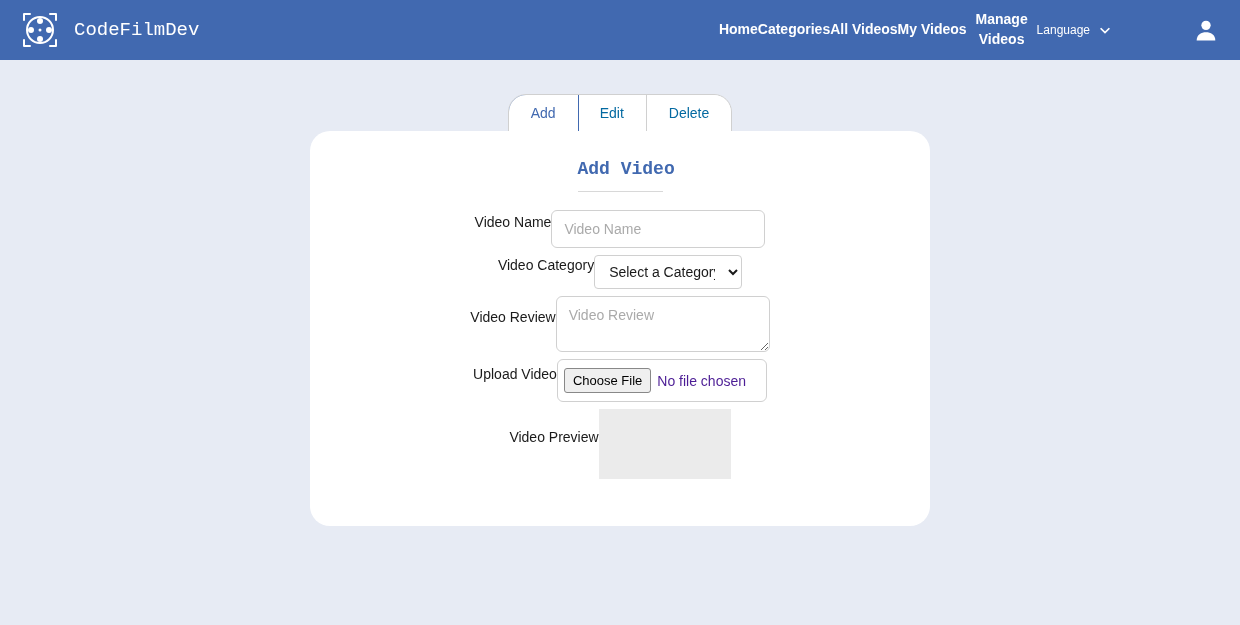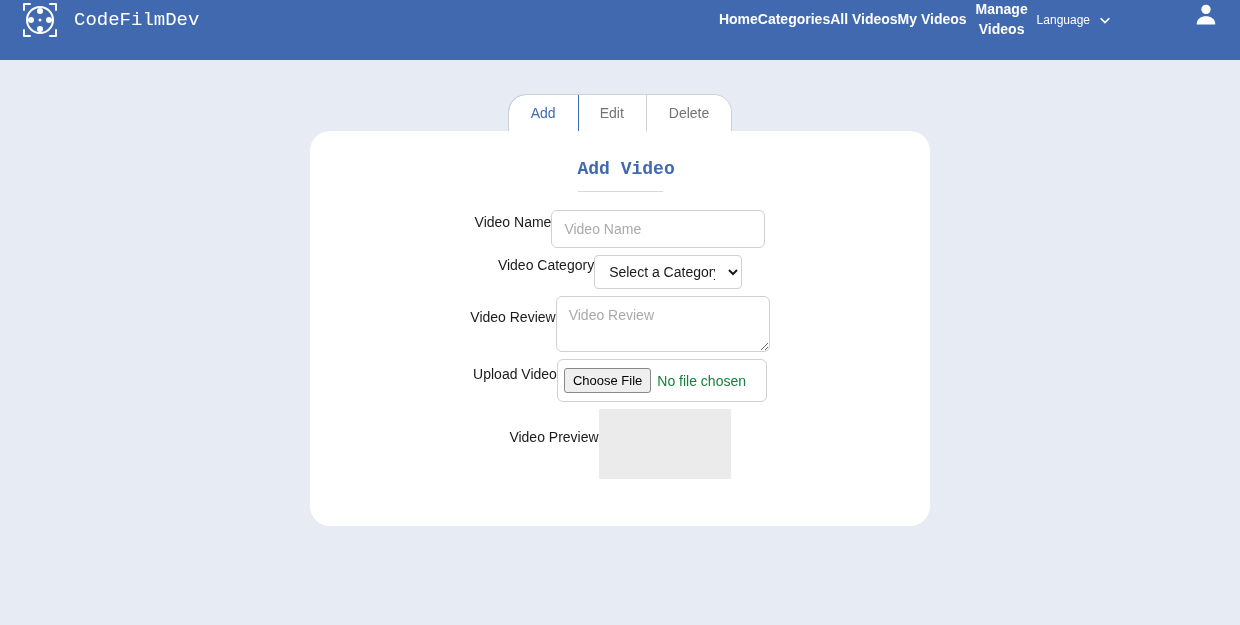--- a/index.html
+++ b/index.html
@@ -11,21 +11,21 @@
       font-family: -apple-system, BlinkMacSystemFont, 'Segoe UI', Arial, sans-serif;
       background-color: #e7ebf4;
       width: 1240px;
       height: 625px;
       overflow: hidden;
     }
     .navbar {
       background-color: #4169b0;
       height: 60px;
       display: flex;
-      align-items: flex-start;
+      align-items: center;
       padding: 0 20px;
       color: white;
     }
     .navbar-brand {
       display: flex;
       align-items: center;
       gap: 14px;
       font-size: 19px;
       font-weight: 500;
       font-family: 'Courier New', monospace;
@@ -82,21 +82,21 @@
       border-top-left-radius: 18px;
       border-top-right-radius: 18px;
       overflow: hidden;
       background: white;
     }
     .tab {
       padding: 10px 22px;
       font-size: 14px;
       cursor: pointer;
       border-right: 1px solid #d0d0d0;
-      color: #737373;
+      color: #0369a1;
       font-weight: 500;
       background: white;
     }
     .tab:first-child {
       border-top-left-radius: 18px;
     }
     .tab:last-child {
       border-right: none;
       border-top-right-radius: 18px;
     }
@@ -189,21 +189,21 @@
     .file-button {
       padding: 4px 8px;
       background: #efefef;
       border: 1px solid #888;
       border-radius: 3px;
       font-size: 13px;
       cursor: pointer;
     }
     .file-text {
       font-size: 14px;
-      color: #15803d;
+      color: #4c1d95;
     }
     .video-preview {
       width: 132px;
       height: 70px;
       background: #ebebeb;
     }
   </style>
 </head>
 <body>
 

